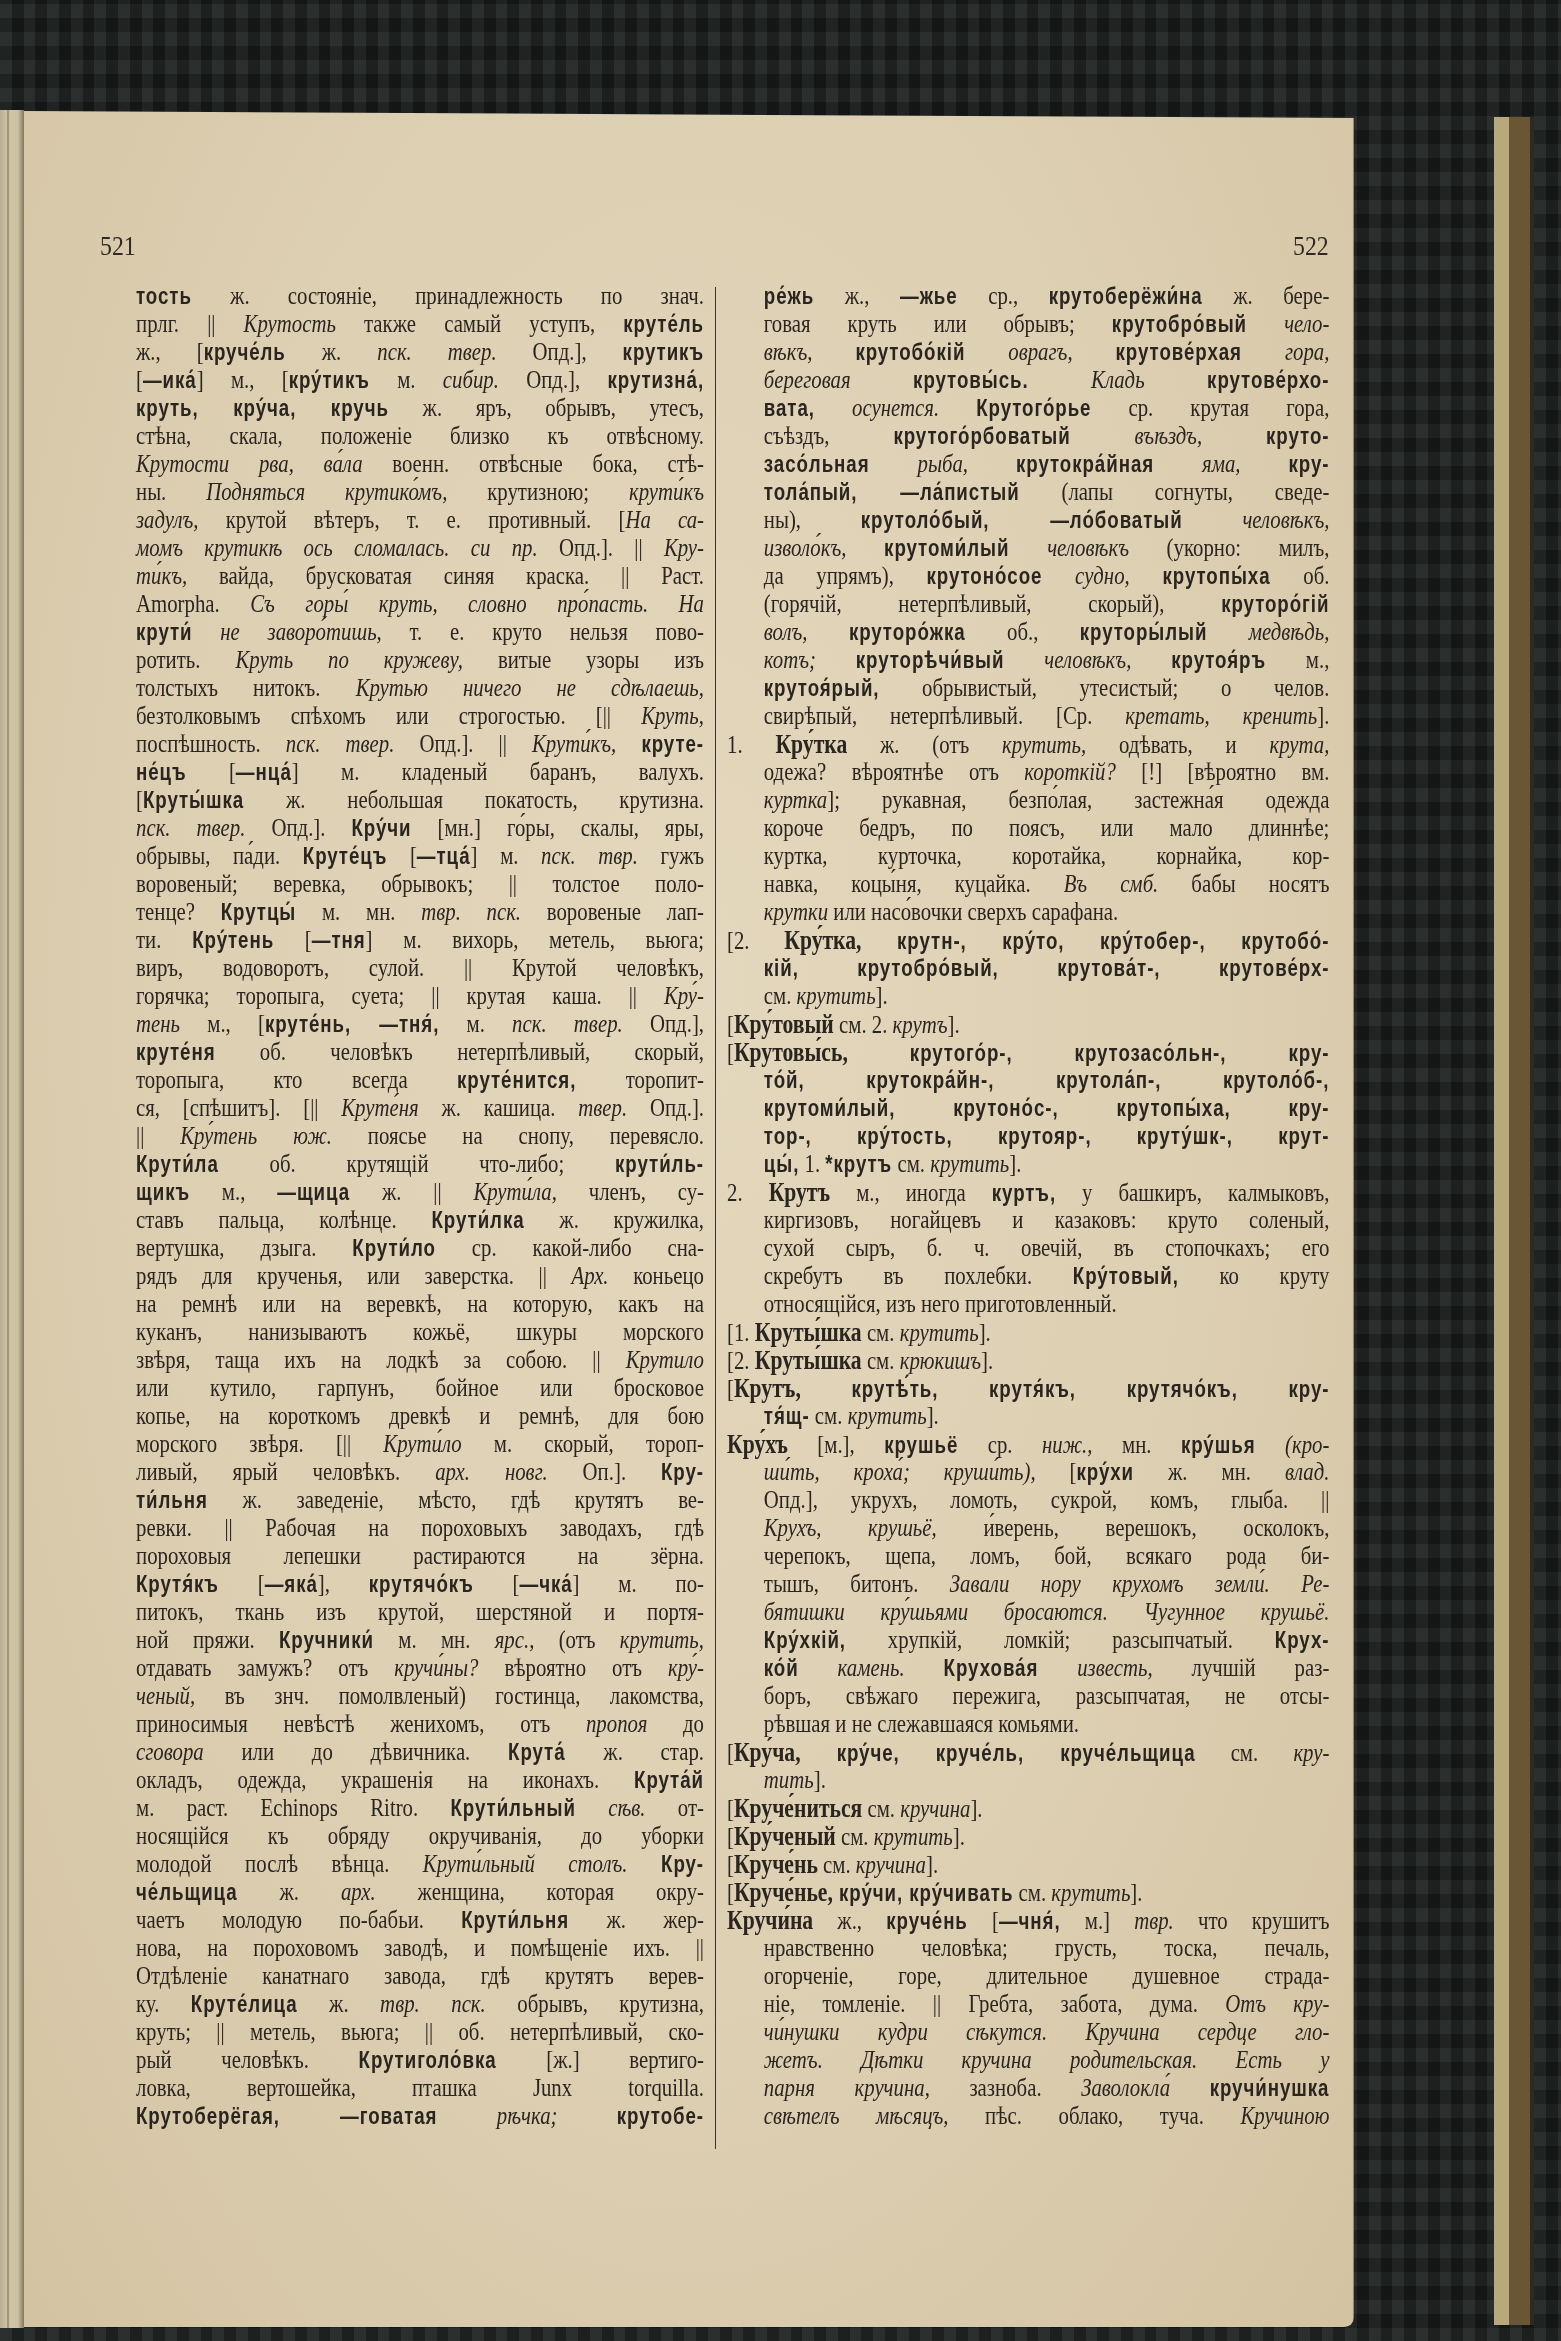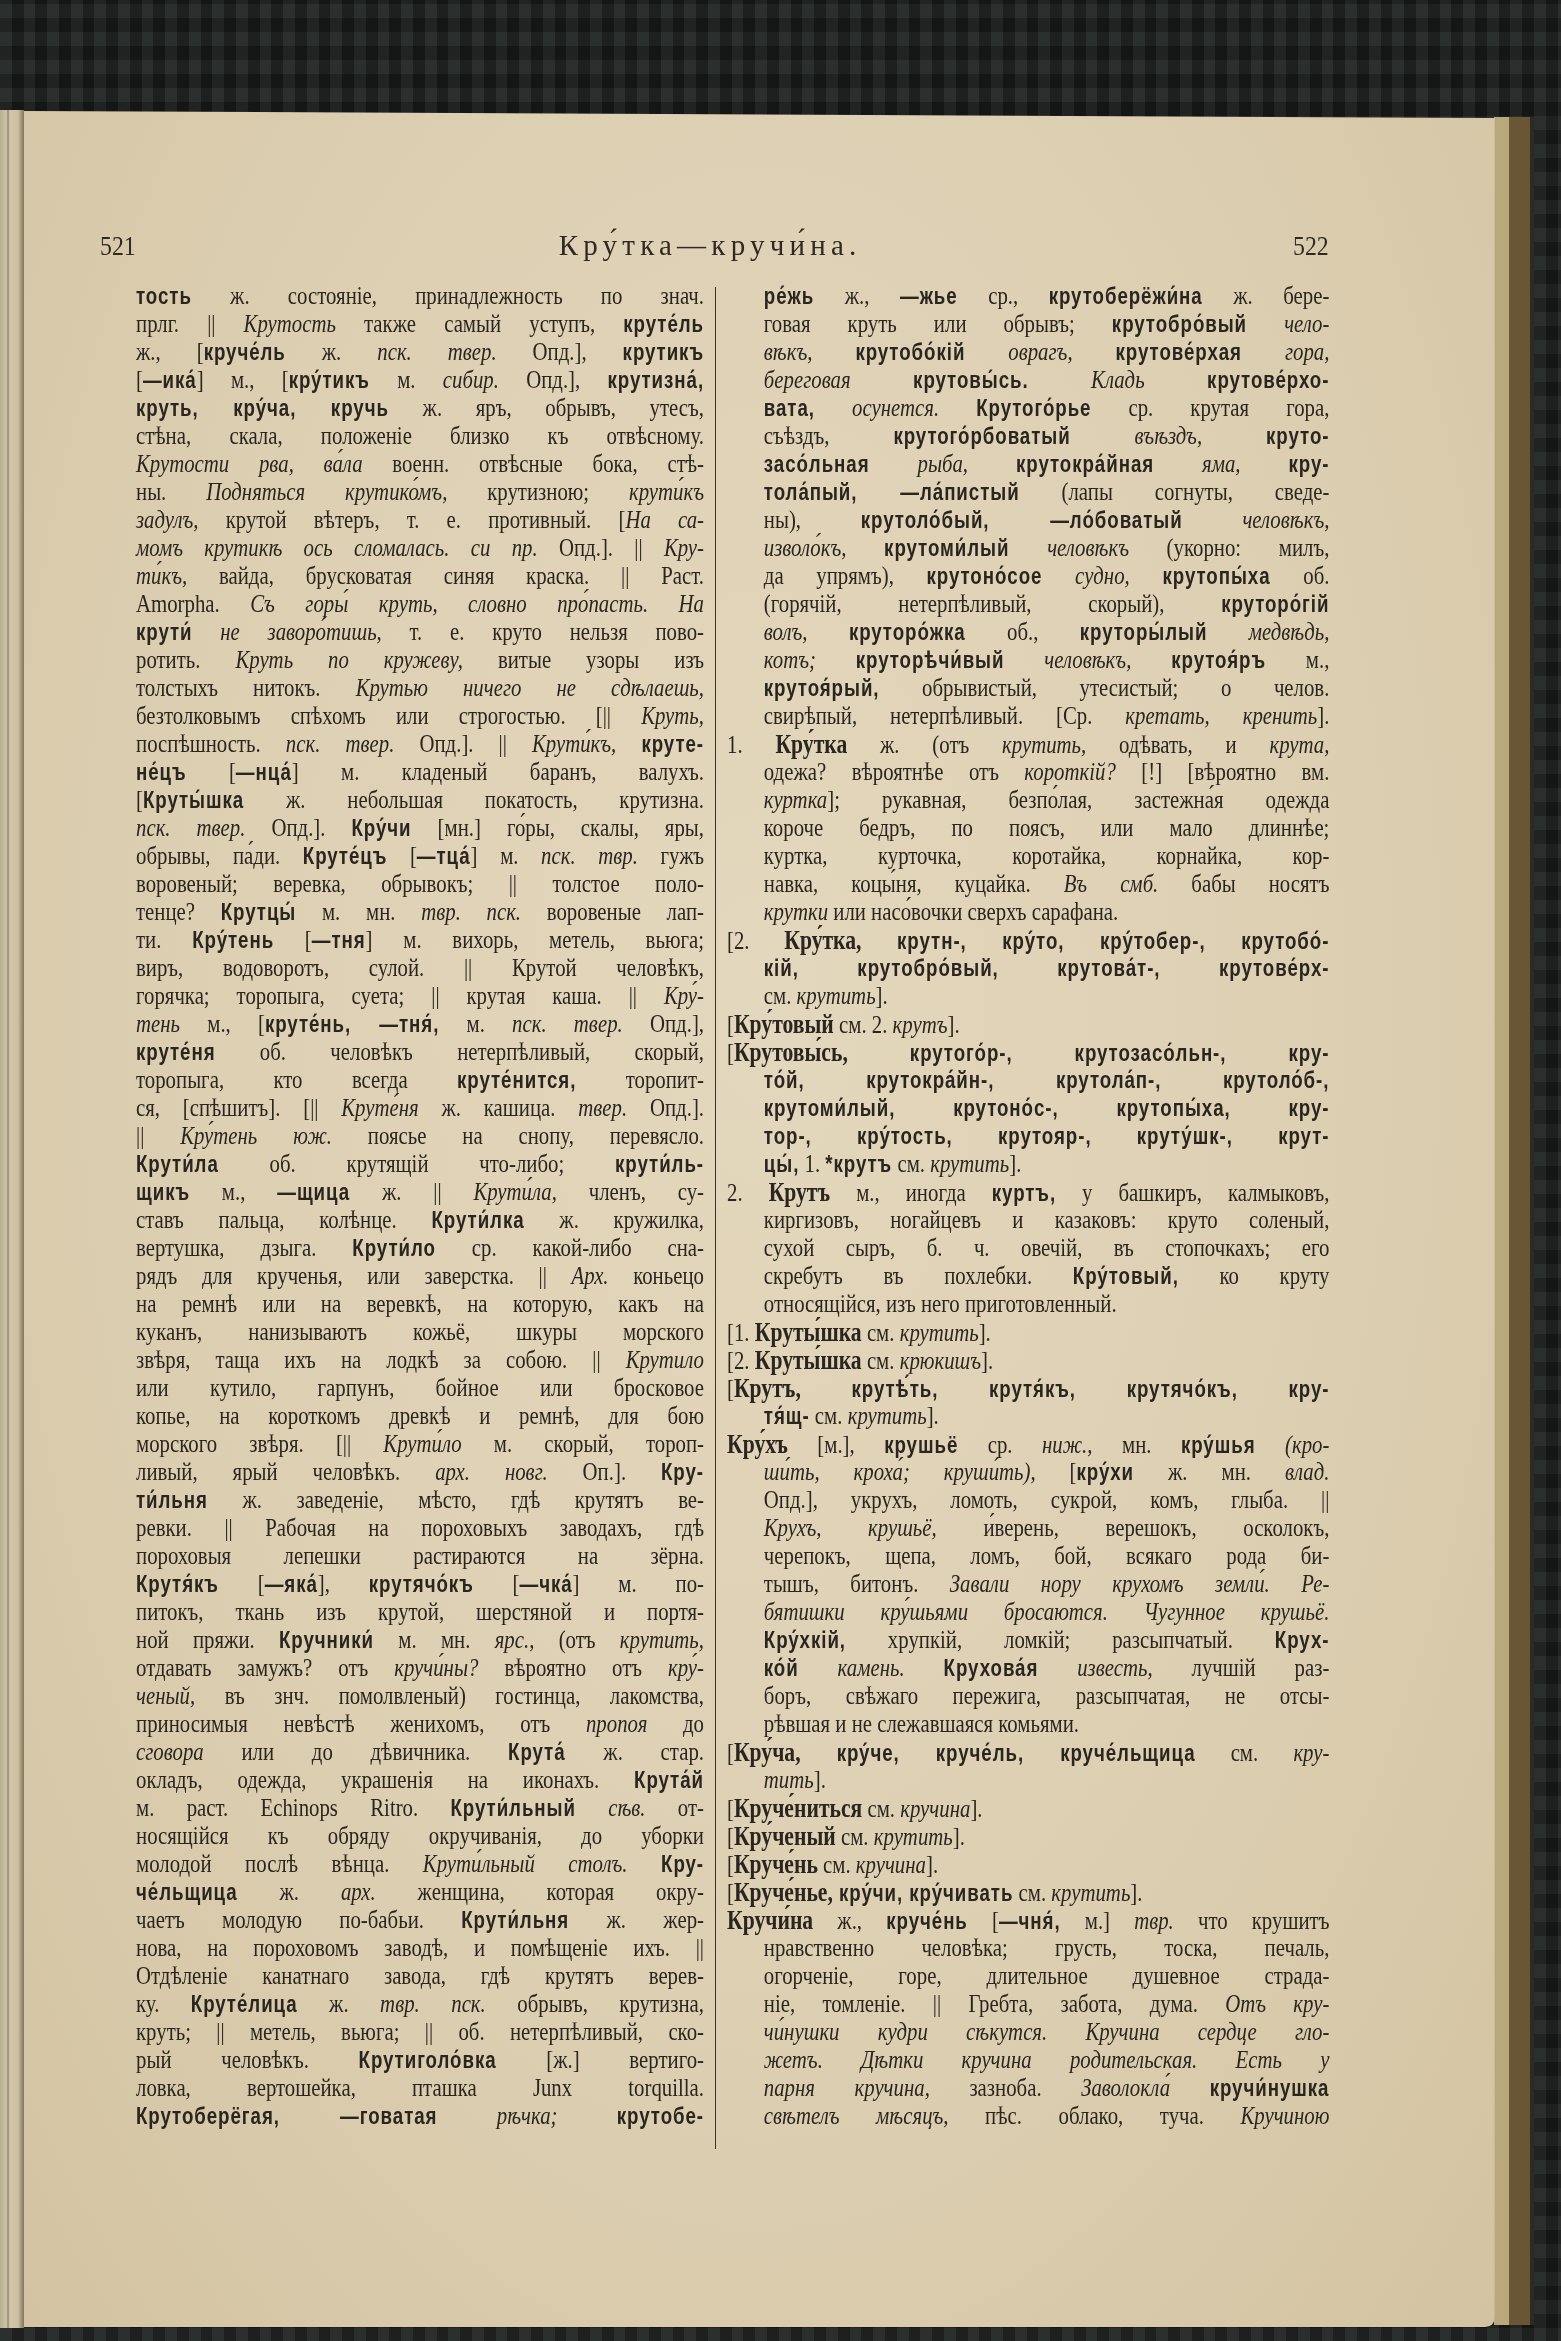--- a/index.html
+++ b/index.html
@@ -12,21 +12,21 @@
   }
   .edge-left {
     position: absolute; left: 0; top: 110px; width: 23.6px; height: 2218px;
     background: linear-gradient(90deg, #b9ad92 0, #cfc3a6 6.4px, #8f8570 8px, #d2c6a8 9.7px, #cdc0a0 18px, #857a62 23.6px);
   }
   .edge-right {
     position: absolute; left: 1494px; top: 117px; width: 40px; height: 2208px;
     background: linear-gradient(90deg, #b8a87c 0 15px, #6a5535 15px 36px, #2c2a24 36px 40px);
   }
   .page {
-    position: absolute; left: 23.6px; top: 111px; width: 1471px; height: 2216px;
+    position: absolute; left: 23.6px; top: 111px; width: 1330px; height: 2216px;
     background: radial-gradient(ellipse at 50% 40%, #e3d7bd 0%, #ddcfb2 55%, #d3c3a2 100%);
     border-bottom-right-radius: 9.7px;
     clip-path: polygon(0 0, 100% 7px, 100% 100%, 0 100%);
     color: #2a251f;
     font-family: "Liberation Serif", serif;
   }
   .pnum {
     position: absolute; top: 119px; font-size: 28px; line-height: 32px;
     transform: scaleX(0.85); transform-origin: 0 0; color: #2e2923;
   }
@@ -66,21 +66,20 @@
   .seg-r { }
 </style>
 </head>
 <body>
 
 <div class="edge-left"></div>
 <div class="edge-right"></div>
 
 <div class="page">
   <div class="pnum pnum-left">521</div>
-  <div class="running-title">Кру́тка—кручи́на.</div>
   <div class="pnum pnum-right">522</div>
 
   <div class="col col-left">
       <div class="line"><span class="seg-b">тость</span><span class="seg-r"> ж. состояніе, принадлежность по знач.</span></div>
       <div class="line"><span class="seg-r">прлг. || </span><span class="seg-i">Крутость</span><span class="seg-r"> также самый уступъ, </span><span class="seg-b">круте́ль</span></div>
       <div class="line"><span class="seg-r">ж., [</span><span class="seg-b">круче́ль</span><span class="seg-r"> ж. </span><span class="seg-i">пск. твер.</span><span class="seg-r"> Опд.], </span><span class="seg-b">крутикъ</span></div>
       <div class="line"><span class="seg-r">[</span><span class="seg-b">—ика́</span><span class="seg-r">] м., [</span><span class="seg-b">кру́тикъ</span><span class="seg-r"> м. </span><span class="seg-i">сибир.</span><span class="seg-r"> Опд.], </span><span class="seg-b">крутизна́,</span></div>
       <div class="line"><span class="seg-b">круть, кру́ча, кручь</span><span class="seg-r"> ж. яръ, обрывъ, утесъ,</span></div>
       <div class="line"><span class="seg-r">стѣна, скала, положеніе близко къ отвѣсному.</span></div>
       <div class="line"><span class="seg-i">Крутости рва, ва́ла</span><span class="seg-r"> военн. отвѣсные бока, стѣ-</span></div>

